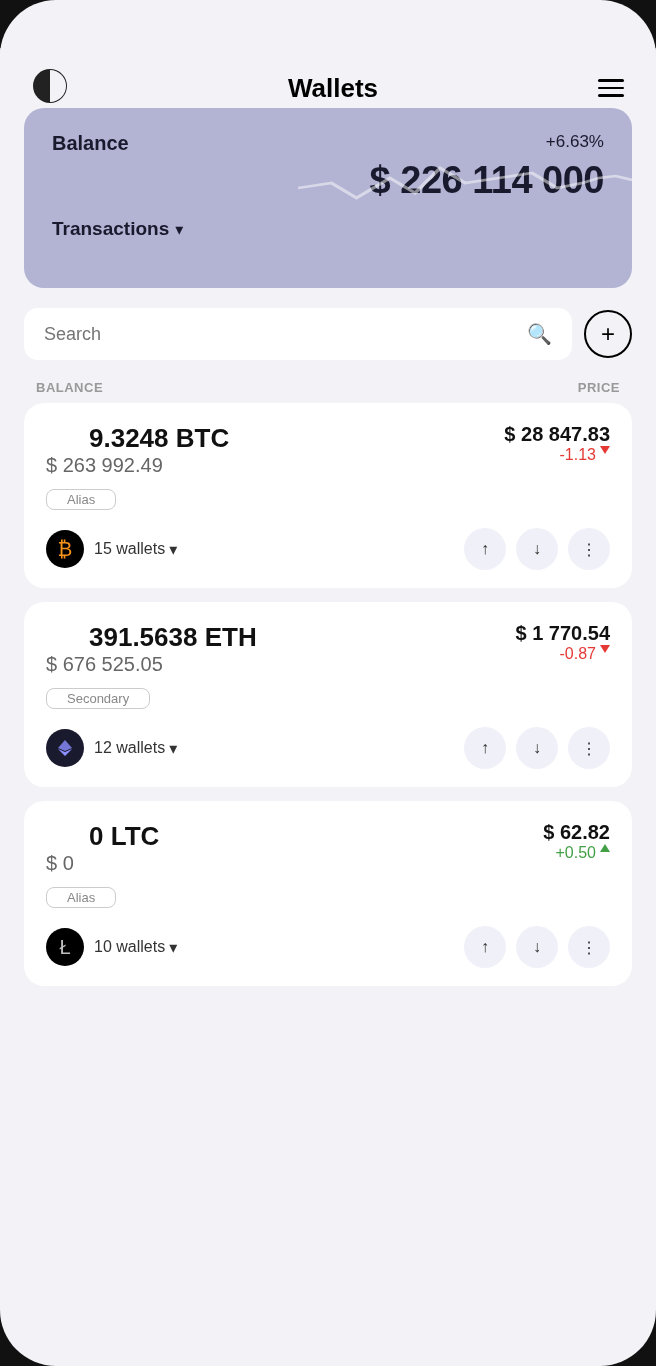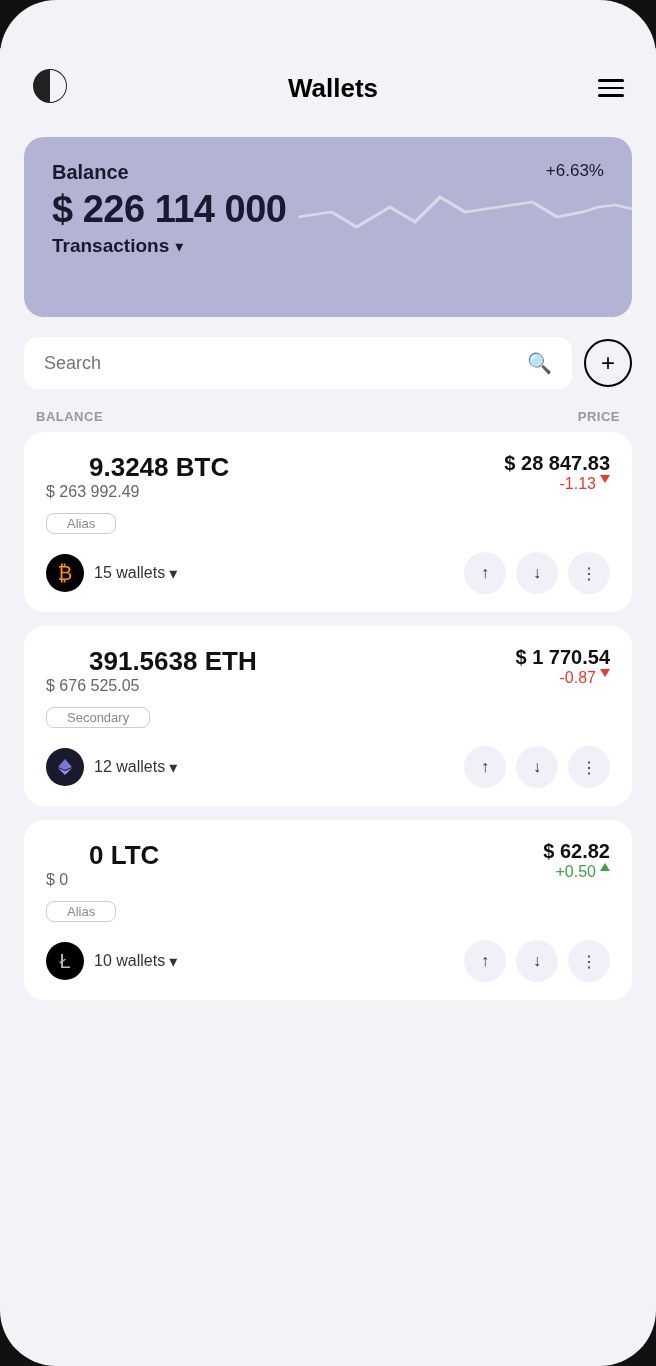--- a/index.html
+++ b/index.html
@@ -29,21 +29,21 @@
       background: #f2f2f7;
       display: flex;
       flex-direction: column;
     }
 
     
     .header {
       display: flex;
       justify-content: space-between;
       align-items: center;
-      padding: 20px 32px 29px 32px;
+      padding: 20px 32px 0 32px;
       background: #f2f2f7;
     }
 
     .header-title {
       font-size: 26px;
       font-weight: 700;
       color: #000;
     }
 
     .menu-icon {
@@ -88,22 +88,23 @@
     .balance-percent {
       font-size: 17px;
       font-weight: 500;
       color: #1a1a2e;
     }
 
     .balance-amount {
       font-size: 38px;
       font-weight: 700;
       color: #1a1a2e;
-      margin-bottom: 4px;
+      margin-bottom: 16px;
       letter-spacing: -0.5px;
+      text-align: right;
     }
 
     .chart-area {
       position: absolute;
       right: 0;
       top: 40px;
       width: 55%;
       height: 80px;
       opacity: 0.7;
     }
@@ -219,21 +220,21 @@
     }
 
     .crypto-price {
       font-size: 20px;
       font-weight: 600;
       color: #111;
       text-align: right;
     }
 
     .crypto-usd {
-      font-size: 16px;
+      font-size: 20px;
       color: #666;
       margin-bottom: 10px;
     }
 
     .crypto-change-negative {
       font-size: 16px;
       color: #e53935;
       text-align: right;
       display: flex;
       justify-content: flex-end;

